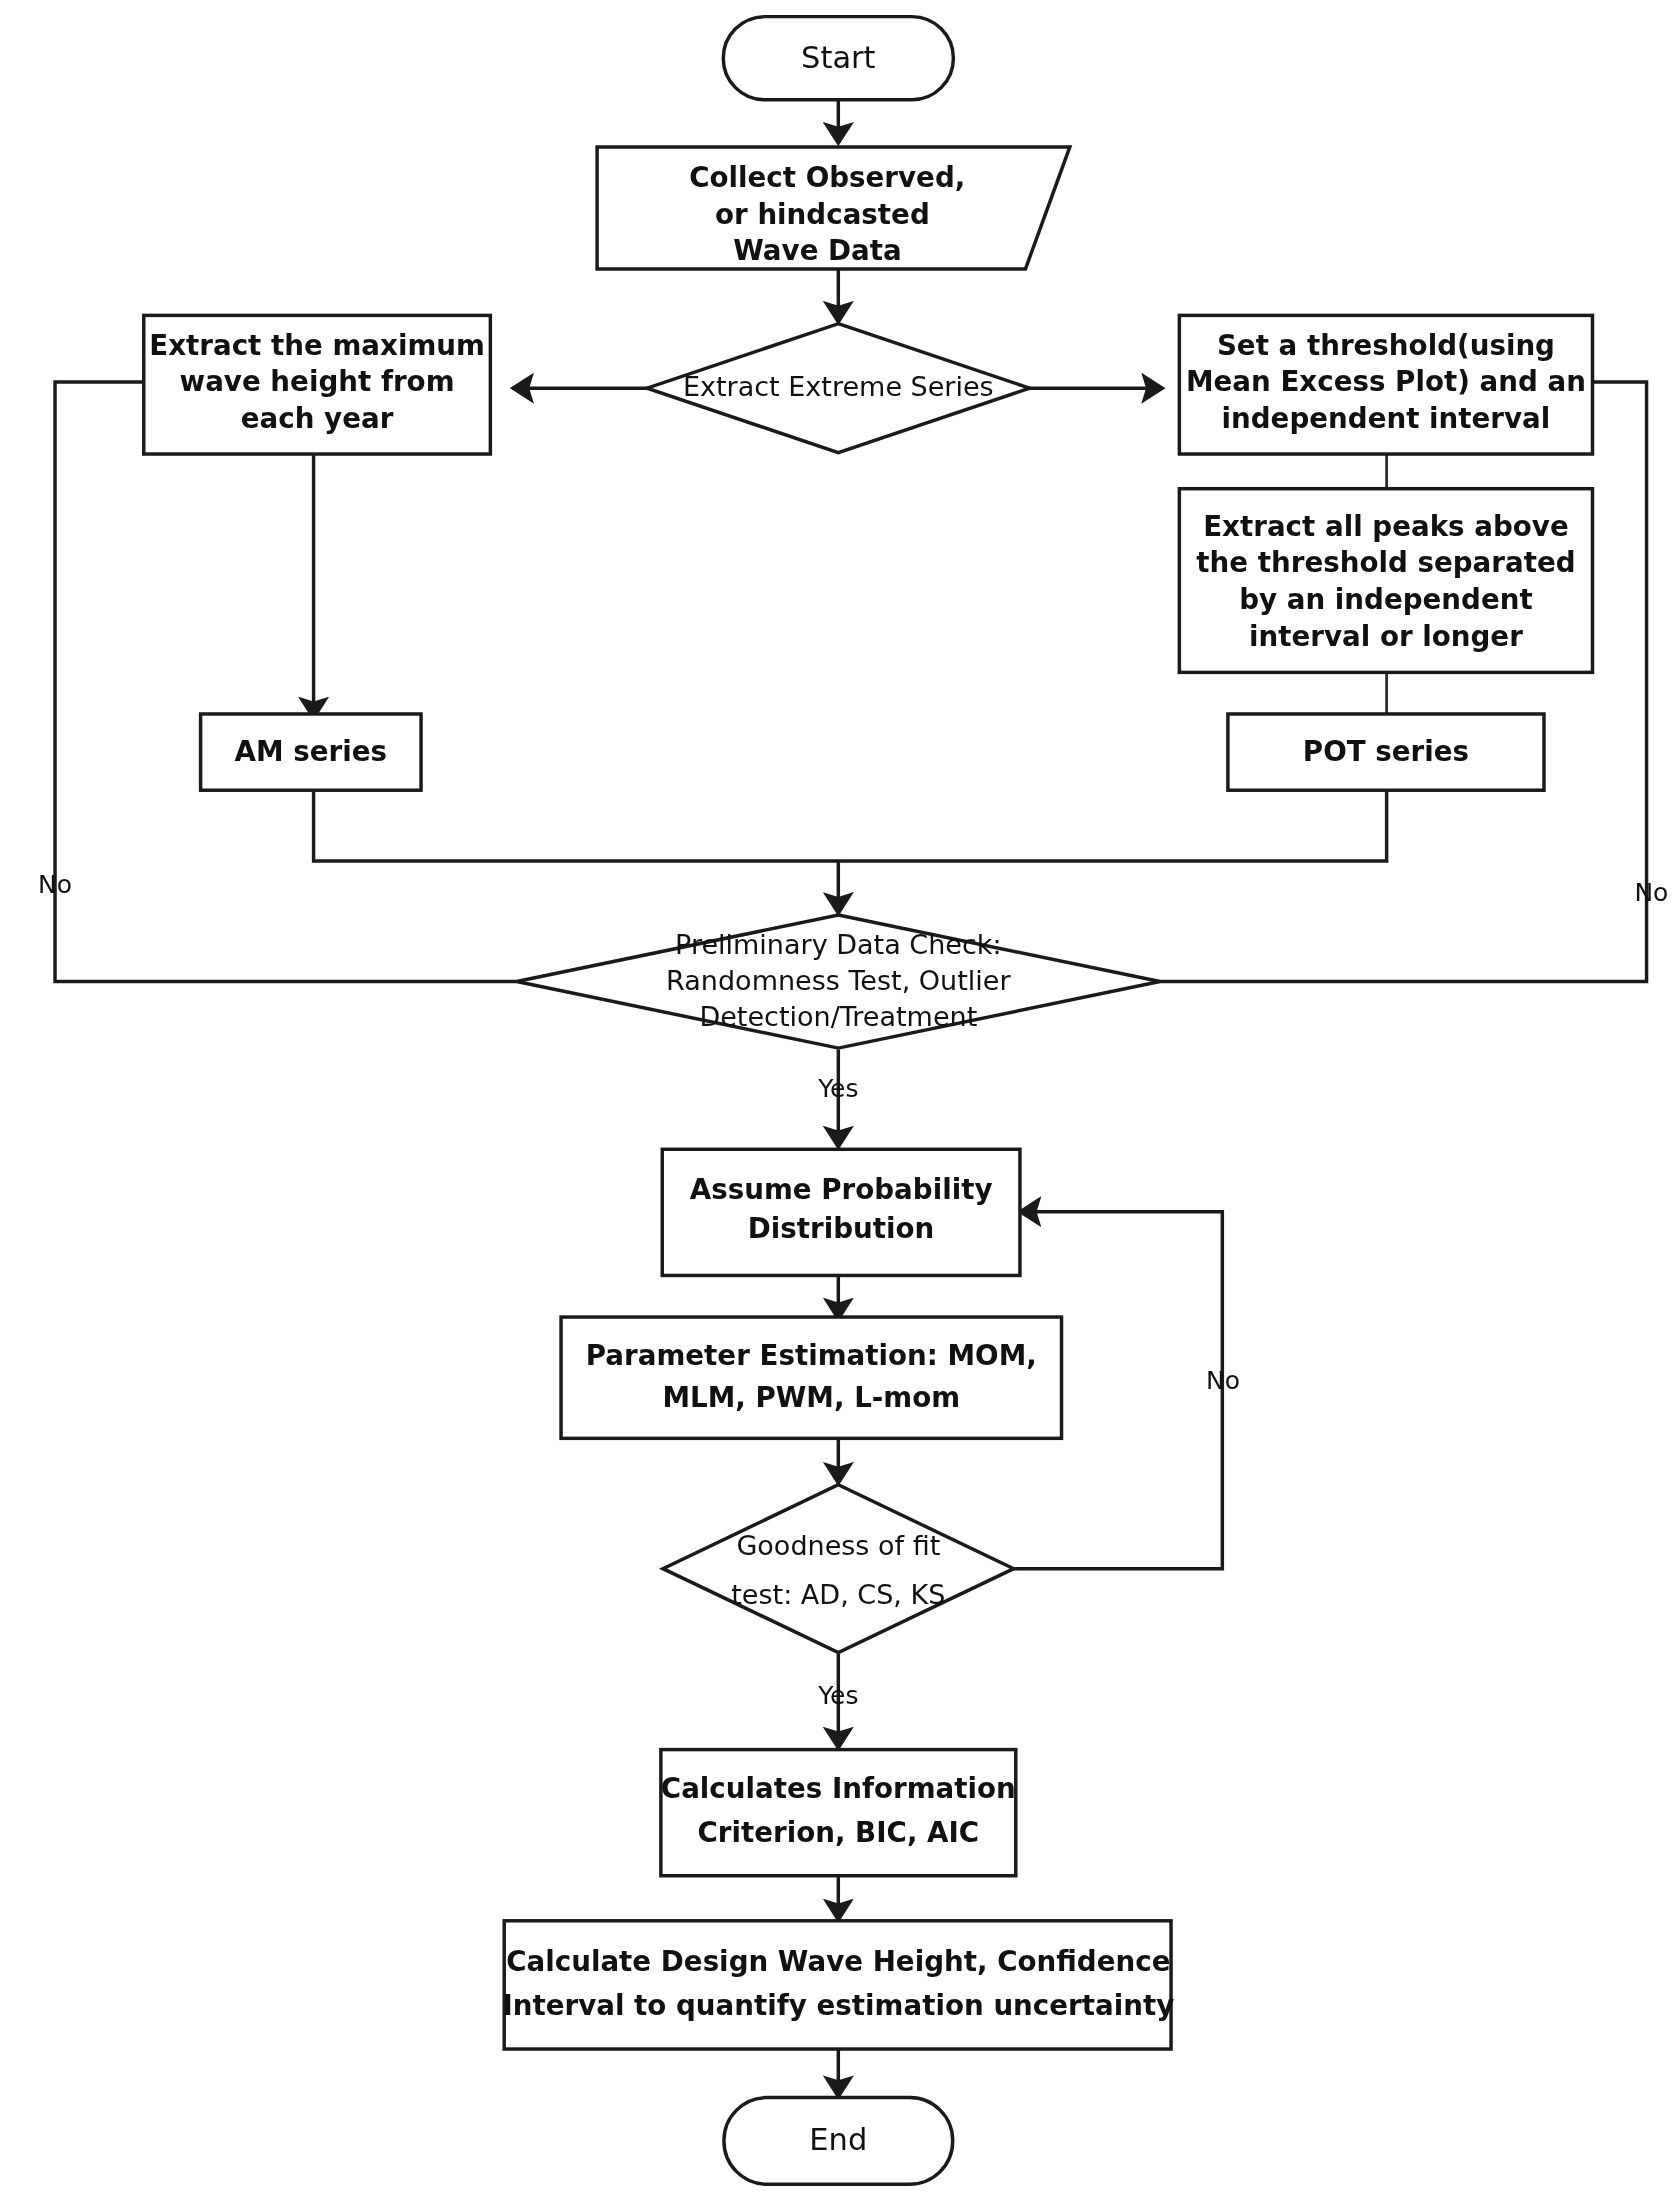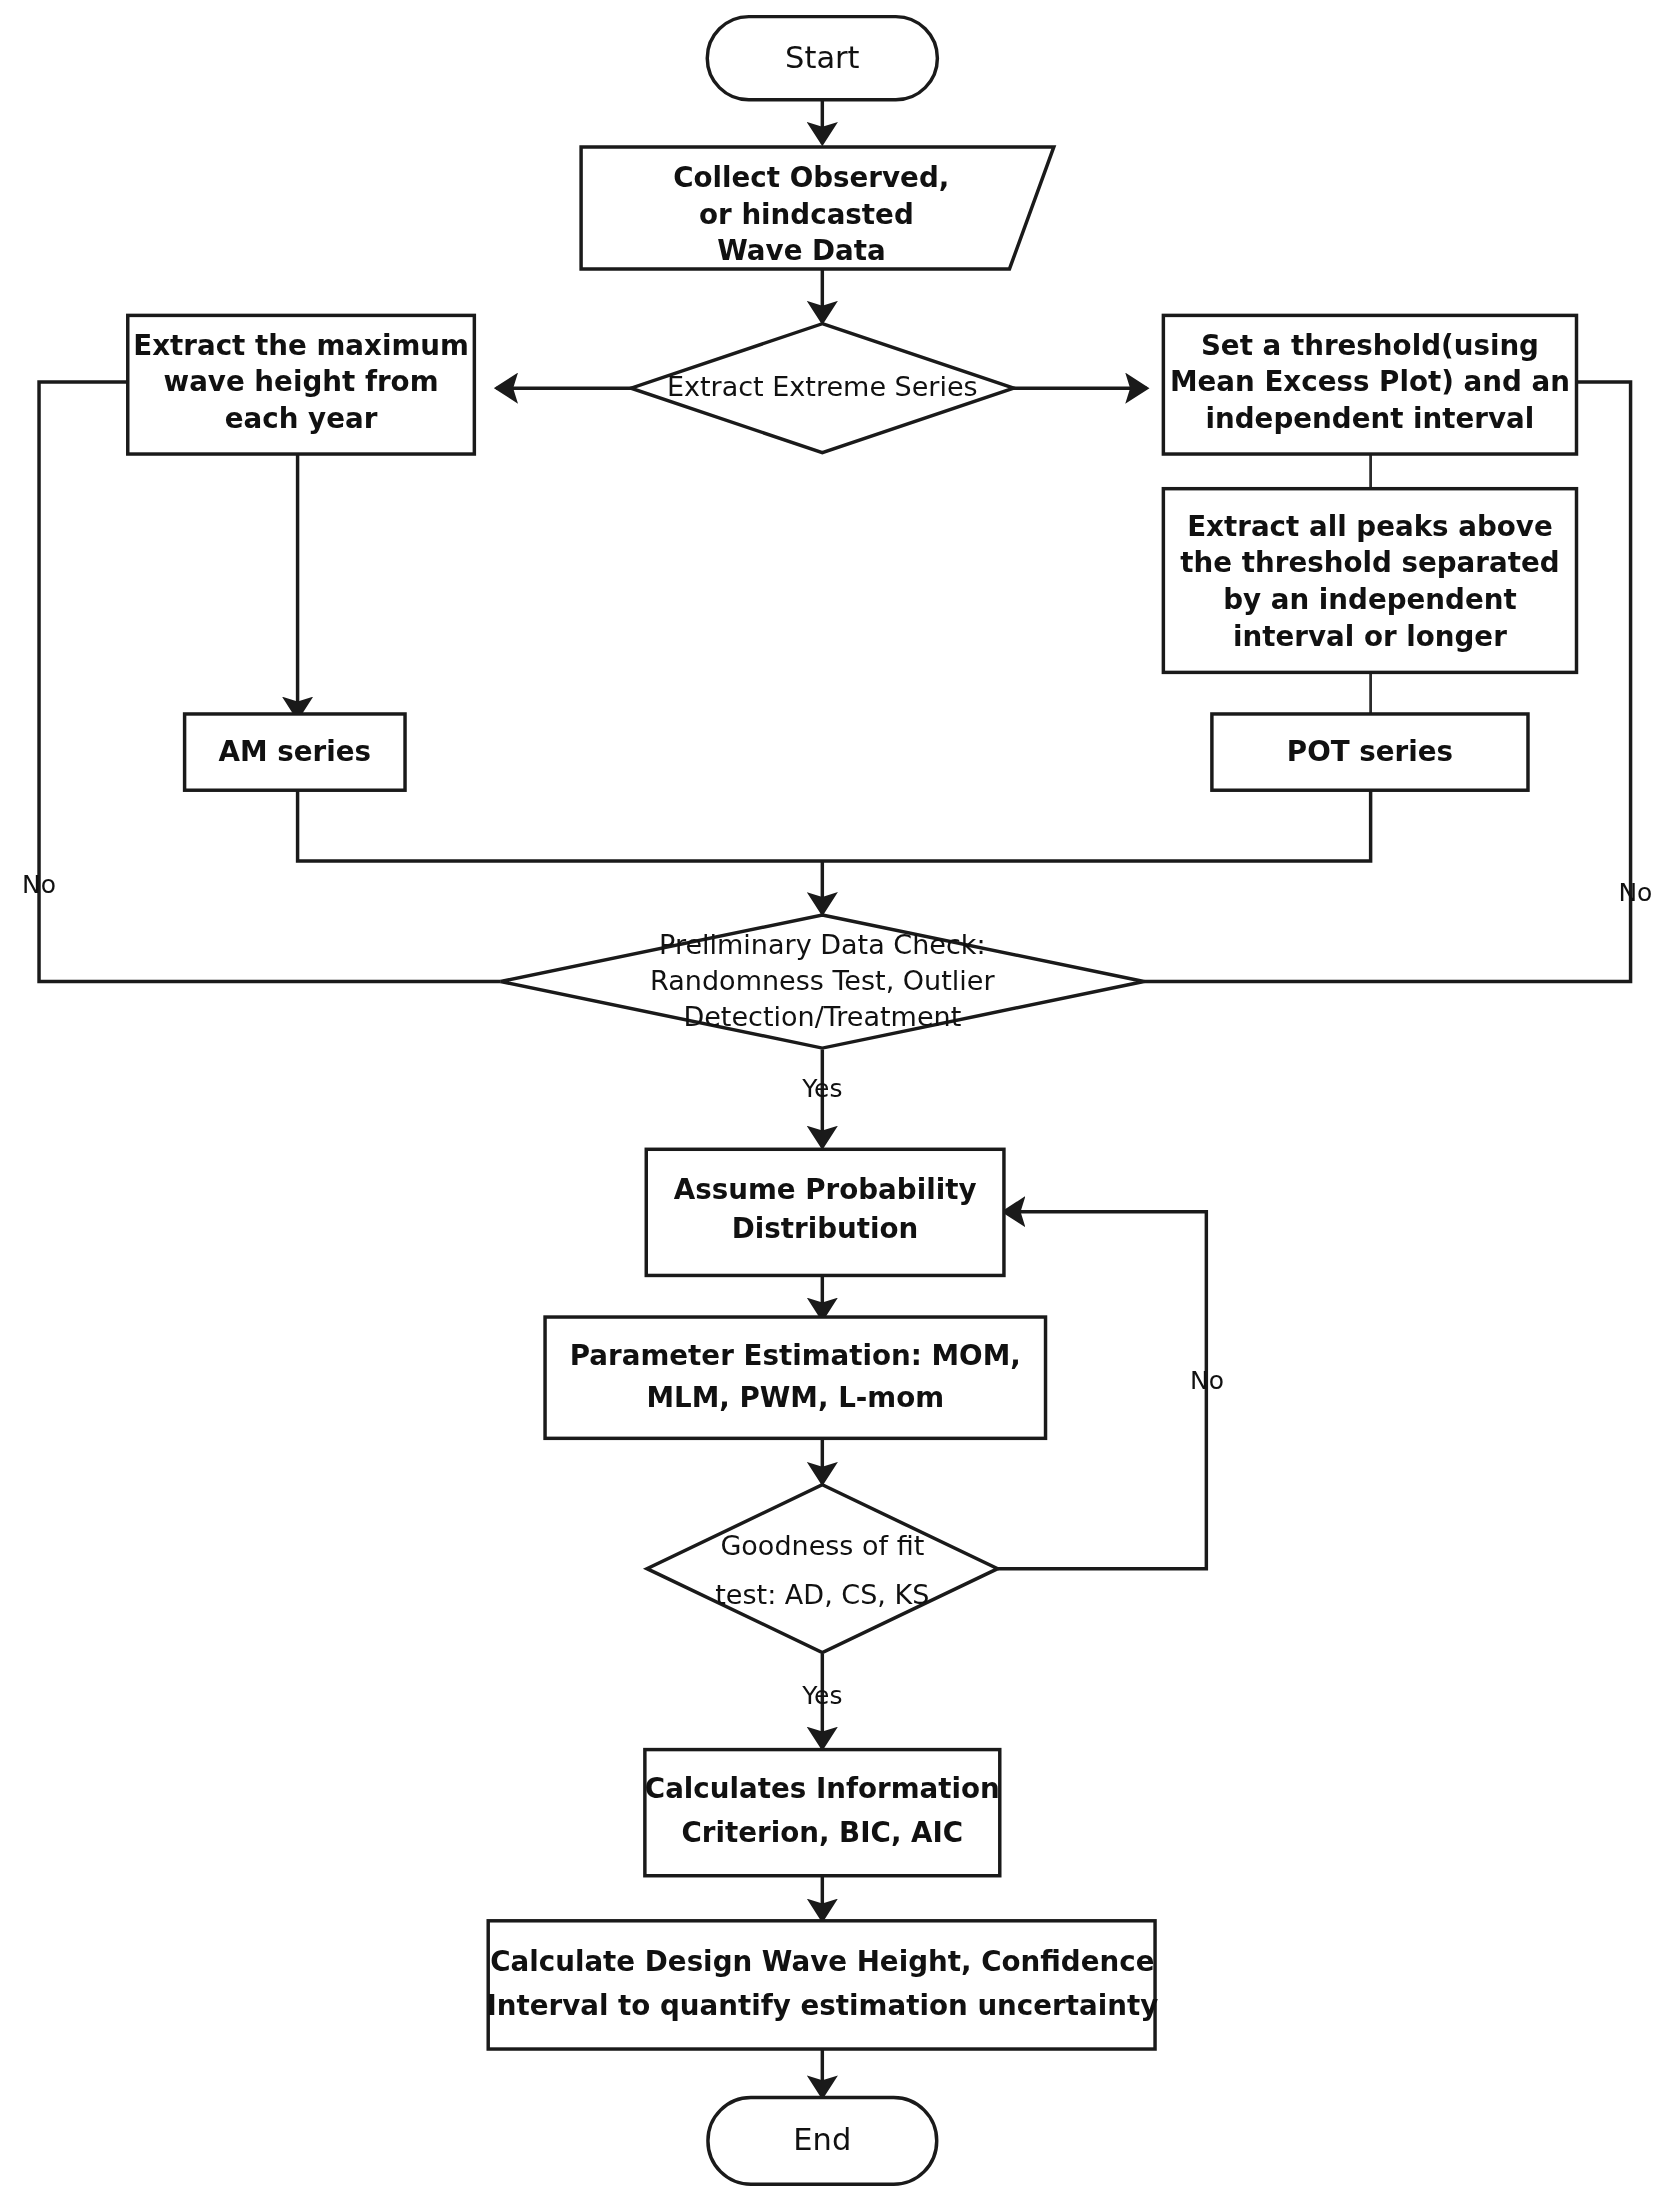--- a/index.html
+++ b/index.html
@@ -6,20 +6,21 @@
     margin: 0;
     padding: 0;
     background: #ffffff;
   }
   #flowchart-root {
     position: relative;
     width: 1652px;
     height: 2205px;
     background: #ffffff;
     font-family: "DejaVu Sans", "Liberation Sans", sans-serif;
+    padding-left: 16px;
   }
   svg#chart-svg {
     display: block;
     width: 1680px;
     height: 2205px;
   }
   .node-shape {
     fill: #ffffff;
     stroke: #1a1a1a;
     stroke-width: 5;

